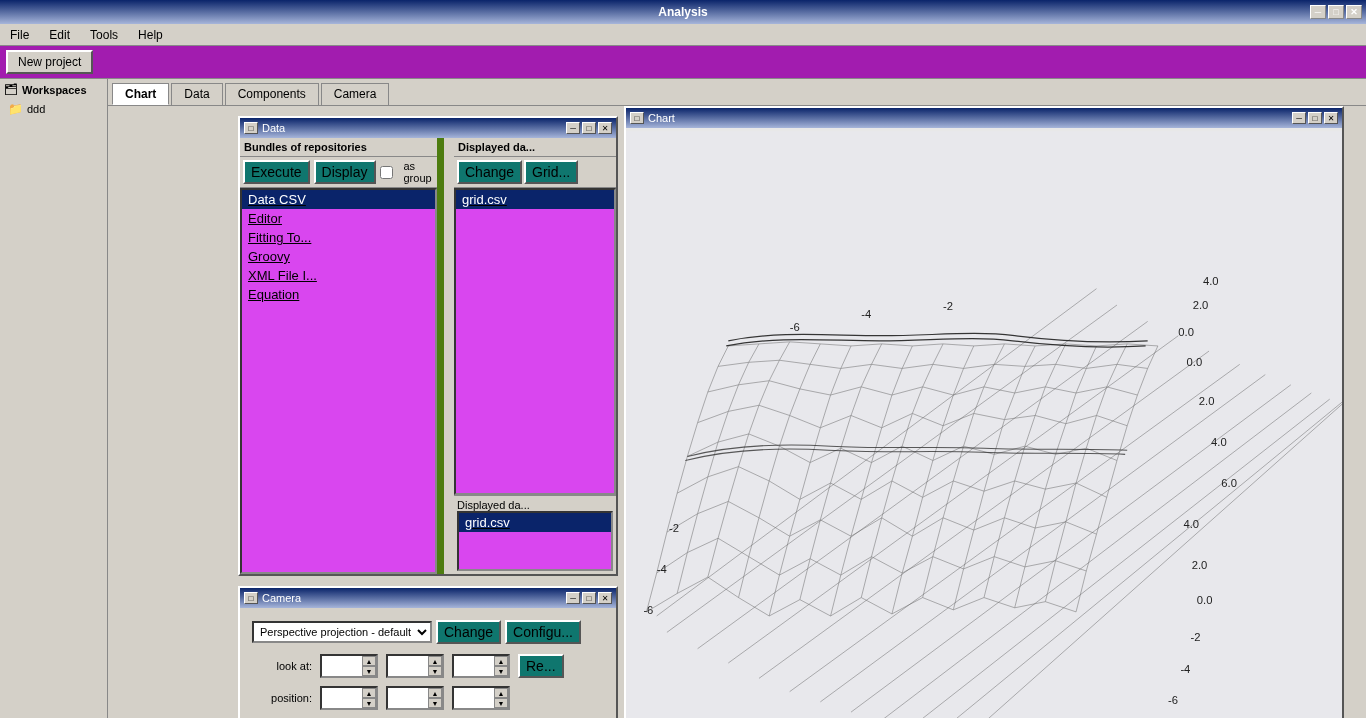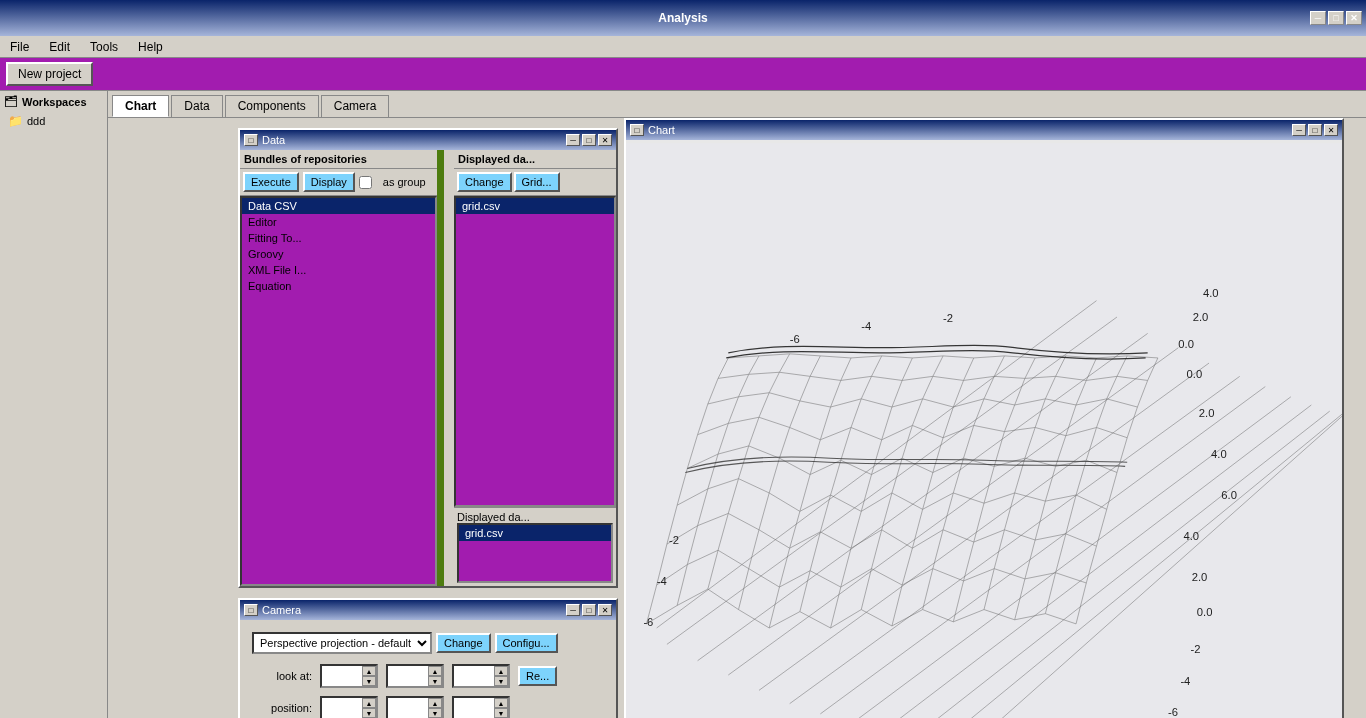--- a/index.html
+++ b/index.html
@@ -13,21 +13,21 @@
     }
 
     
     .title-bar {
       background: linear-gradient(to bottom, #0a246a, #a6b5da);
       color: white;
       text-align: center;
       padding: 3px 0;
       font-size: 12px;
       font-weight: bold;
-      height: 36px;
+      height: 24px;
       display: flex;
       align-items: center;
       justify-content: center;
       position: relative;
     }
     .title-bar-buttons {
       position: absolute;
       right: 4px;
       display: flex;
       gap: 2px;
@@ -199,35 +199,36 @@
     }
     .section-toolbar {
       display: flex;
       align-items: center;
       padding: 3px;
       gap: 4px;
       border-bottom: 1px solid #888;
     }
     .small-btn {
       padding: 2px 6px;
-      font-size: 11px;
-      background: #7dd3fc;
+      font-size: 14px;
+      background: #0f766e;
       border: 2px solid;
       border-top-color: #fff;
       border-left-color: #fff;
       border-bottom-color: #555;
       border-right-color: #555;
       cursor: pointer;
     }
     .list-box {
       flex: 1;
-      background: #a21caf;
+      background: #d946ef;
       border: 2px inset #888;
       overflow-y: auto;
-      font-size: 11px;
+      font-size: 13px;
+      text-decoration: underline;
     }
     .list-item {
       padding: 2px 6px;
       cursor: pointer;
     }
     .list-item.selected {
       background: #0a246a;
       color: white;
     }
 

